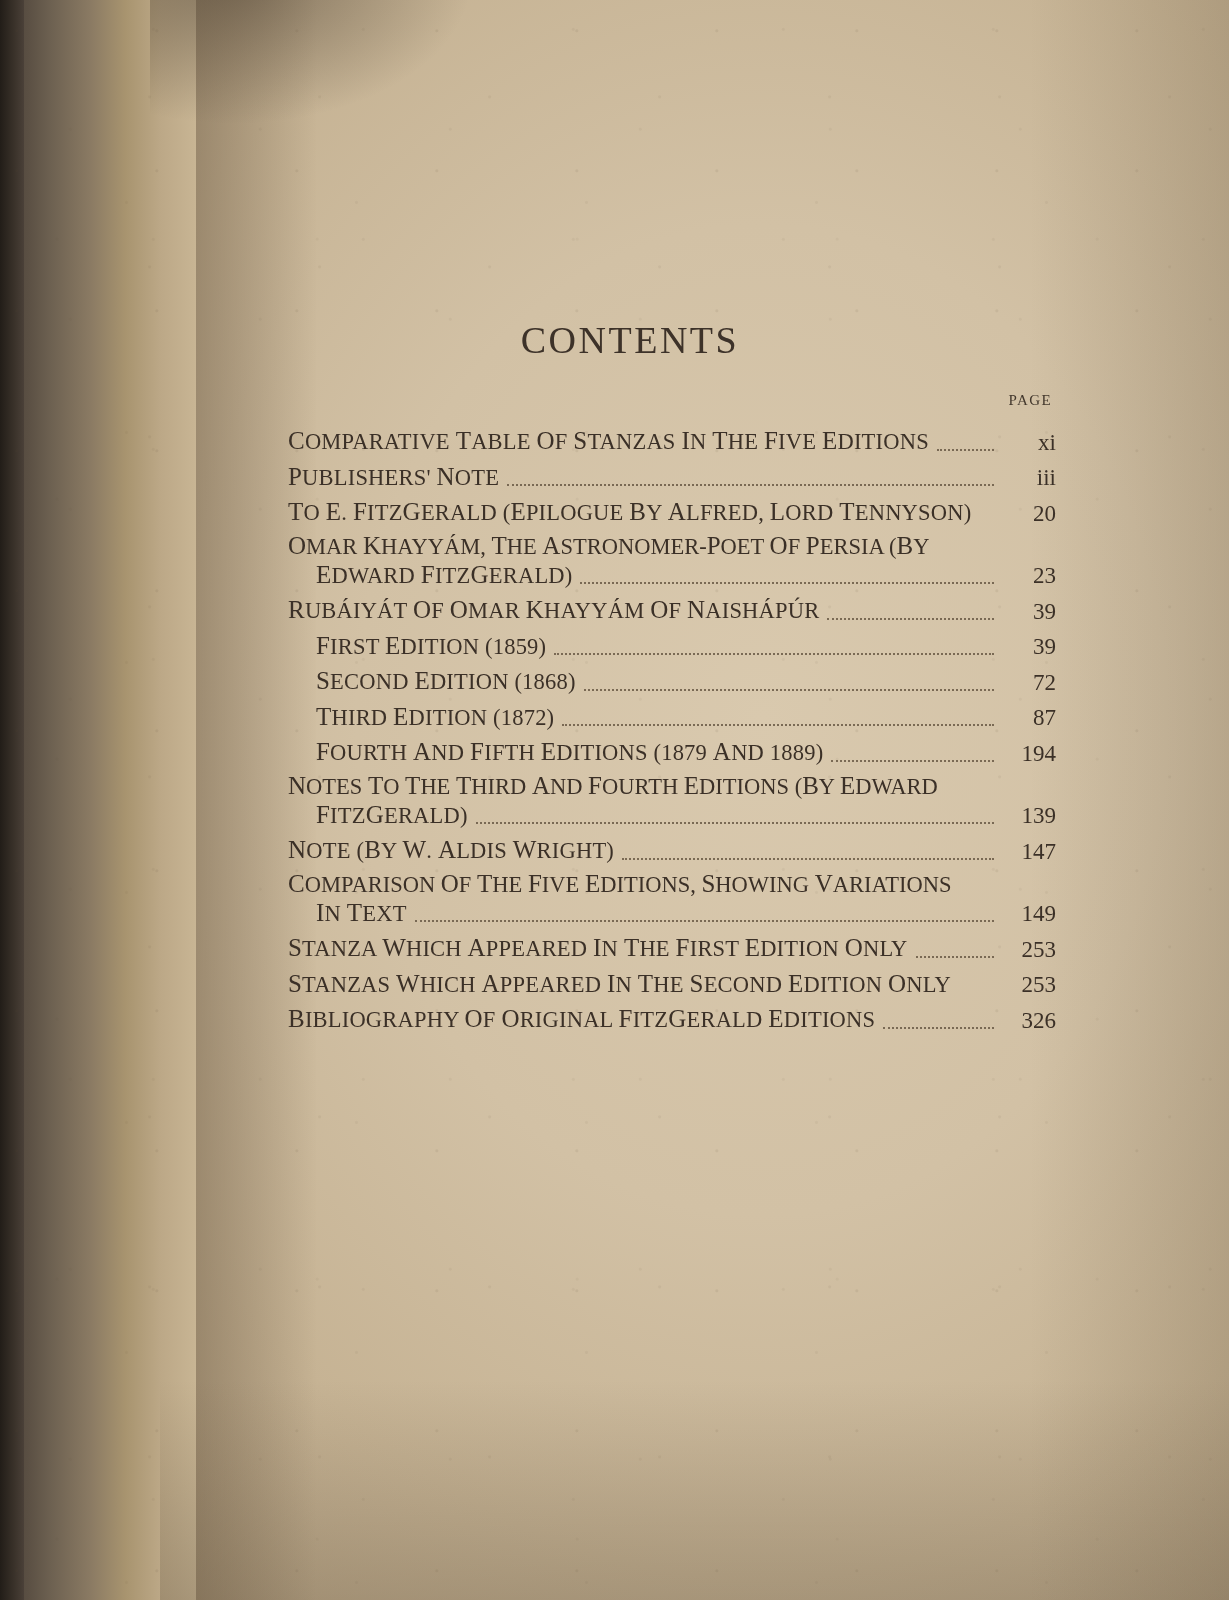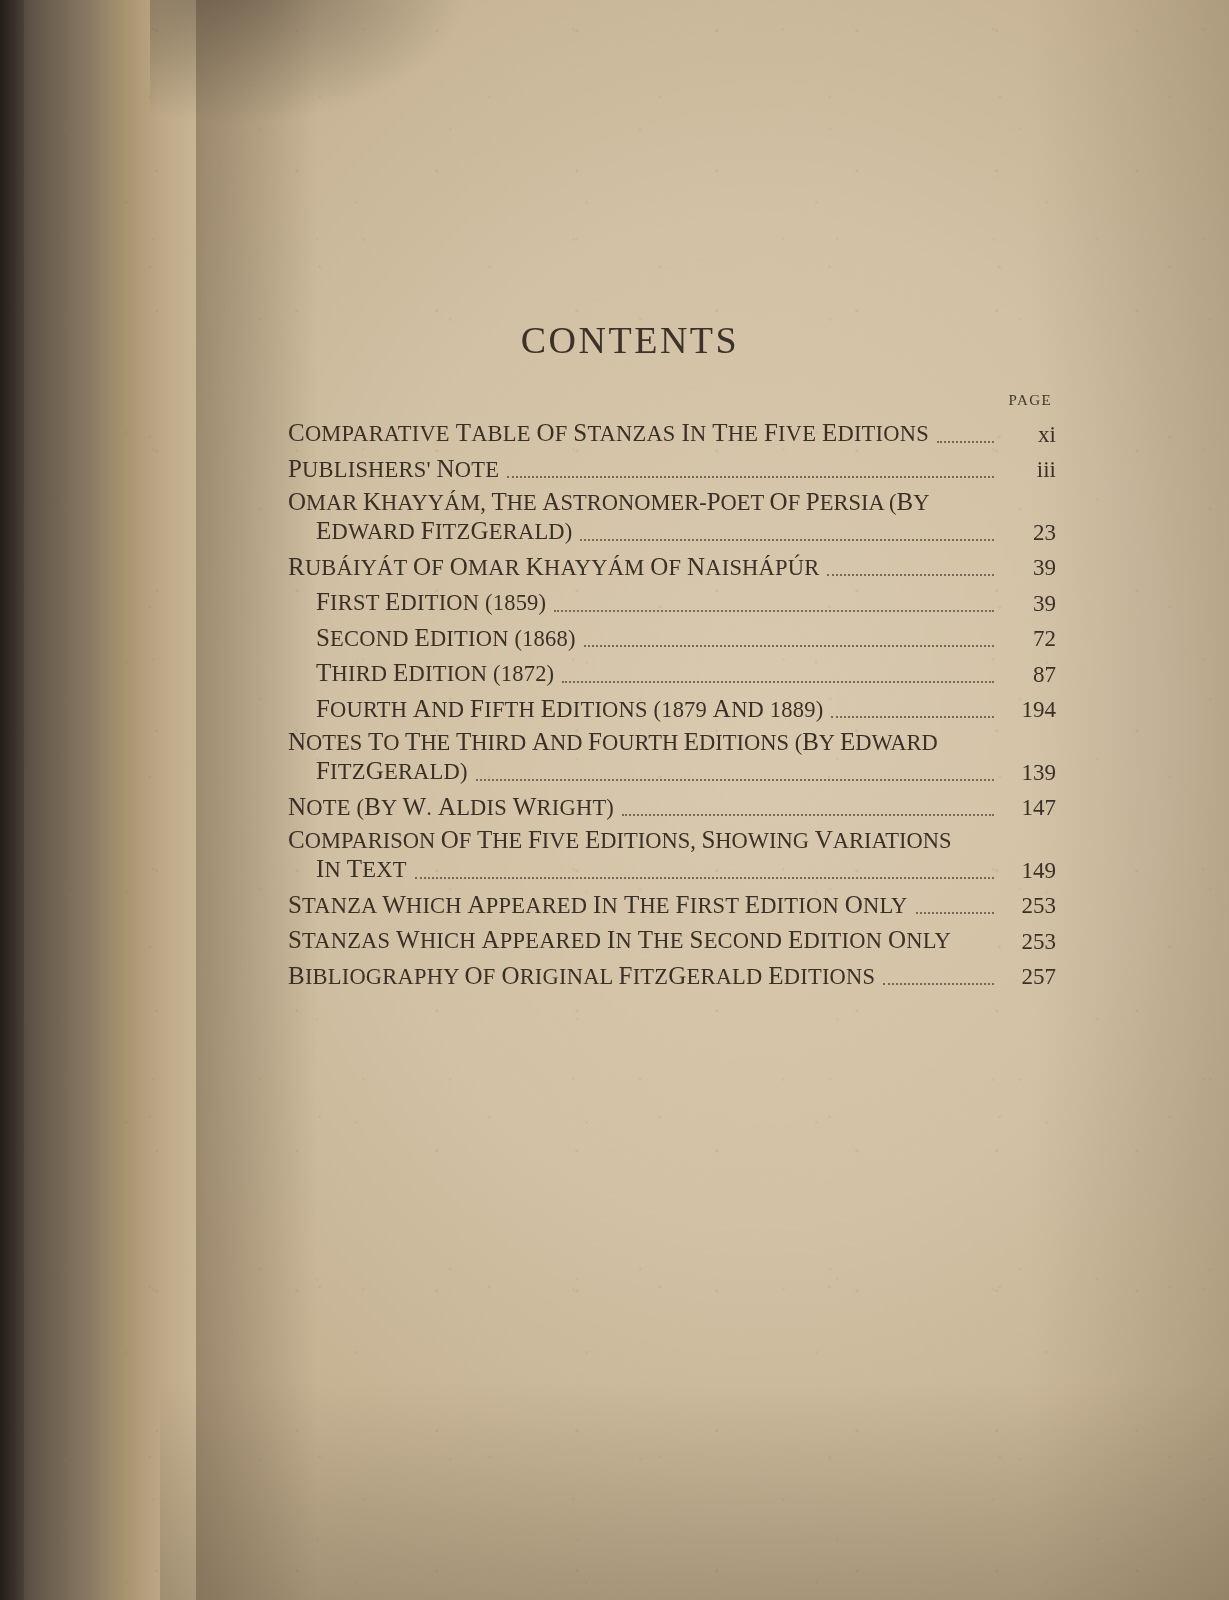--- a/index.html
+++ b/index.html
@@ -109,21 +109,21 @@
     margin: 0 0 30px 0;
     font-weight: 400;
     padding-right: 84px;
   }
 
   .page-col-head {
     text-align: right;
     font-size: 15px;
     letter-spacing: 1.4px;
     color: #43382d;
-    margin-bottom: 8px;
+    margin-bottom: 16px;
     padding-right: 4px;
   }
 
   .toc-entry {
     display: flex;
     align-items: flex-end;
     margin-bottom: 3px;
     line-height: 1.30;
   }
   .entry-text {
@@ -186,20 +186,25 @@
         <div class="toc-entry">
           <span class="entry-text"><span class="cap">C</span>OMPARATIVE <span class="cap">T</span>ABLE <span class="cap">O</span>F <span class="cap">S</span>TANZAS <span class="cap">I</span>N <span class="cap">T</span>HE <span class="cap">F</span>IVE <span class="cap">E</span>DITIONS</span>
           <span class="dots"></span>
           <span class="pagenum">xi</span>
         </div>
         <div class="toc-entry">
           <span class="entry-text"><span class="cap">P</span>UBLISHERS' <span class="cap">N</span>OTE</span>
           <span class="dots"></span>
           <span class="pagenum">iii</span>
         </div>
+        <div class="toc-entry">
+          <span class="entry-text"><span class="cap">T</span>O <span class="cap">E</span>. <span class="cap">F</span>ITZ<span class="cap">G</span>ERALD (<span class="cap">E</span>PILOGUE <span class="cap">B</span>Y <span class="cap">A</span>LFRED, <span class="cap">L</span>ORD <span class="cap">T</span>ENNYSON)</span>
+          <span class="dots nodots"></span>
+          <span class="pagenum">20</span>
+        </div>
         <div class="full-line"><span class="cap">O</span>MAR <span class="cap">K</span>HAYYÁM, <span class="cap">T</span>HE <span class="cap">A</span>STRONOMER-<span class="cap">P</span>OET <span class="cap">O</span>F <span class="cap">P</span>ERSIA (<span class="cap">B</span>Y</div>
         <div class="toc-entry cont-row">
           <span class="entry-text indent1"><span class="cap">E</span>DWARD <span class="cap">F</span>ITZ<span class="cap">G</span>ERALD)</span>
           <span class="dots"></span>
           <span class="pagenum">23</span>
         </div>
         <div class="toc-entry">
           <span class="entry-text"><span class="cap">R</span>UBÁIYÁT <span class="cap">O</span>F <span class="cap">O</span>MAR <span class="cap">K</span>HAYYÁM <span class="cap">O</span>F <span class="cap">N</span>AISHÁPÚR</span>
           <span class="dots"></span>
           <span class="pagenum">39</span>
@@ -247,17 +252,17 @@
           <span class="pagenum">253</span>
         </div>
         <div class="toc-entry">
           <span class="entry-text"><span class="cap">S</span>TANZAS <span class="cap">W</span>HICH <span class="cap">A</span>PPEARED <span class="cap">I</span>N <span class="cap">T</span>HE <span class="cap">S</span>ECOND <span class="cap">E</span>DITION <span class="cap">O</span>NLY</span>
           <span class="dots nodots"></span>
           <span class="pagenum">253</span>
         </div>
         <div class="toc-entry">
           <span class="entry-text"><span class="cap">B</span>IBLIOGRAPHY <span class="cap">O</span>F <span class="cap">O</span>RIGINAL <span class="cap">F</span>ITZ<span class="cap">G</span>ERALD <span class="cap">E</span>DITIONS</span>
           <span class="dots"></span>
-          <span class="pagenum">257</span>
+          <span class="pagenum">326</span>
         </div>
       </div>
   </div>
 </div>
 
 </body></html>

